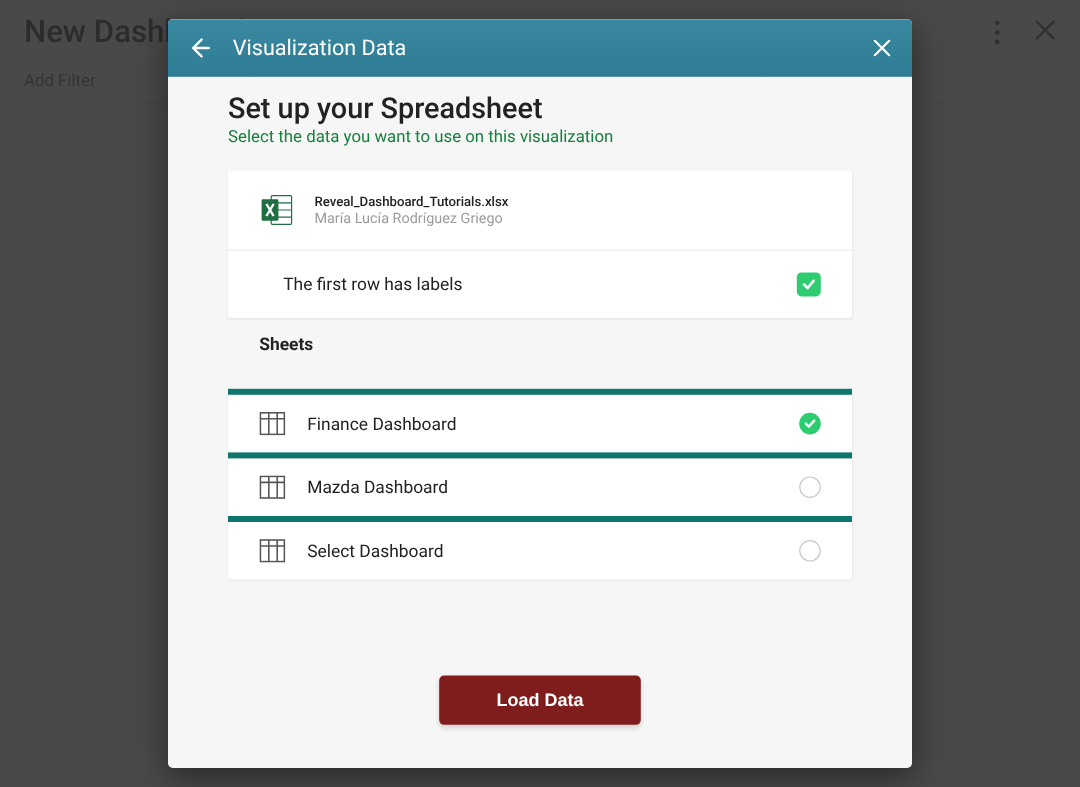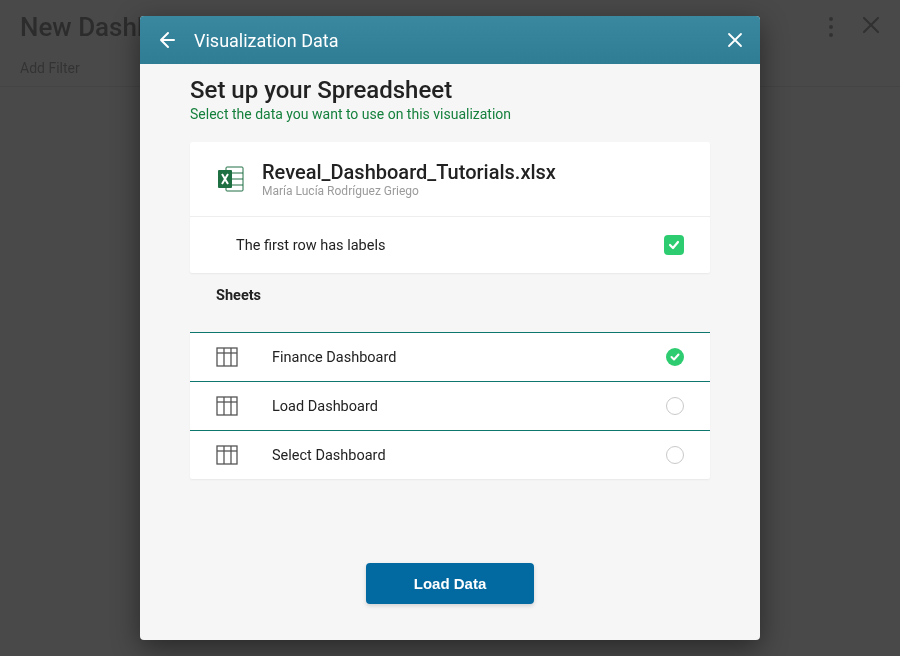--- a/index.html
+++ b/index.html
@@ -60,53 +60,53 @@
     border-radius: 2px;
     margin-top: 20px;
     box-shadow: 0 1px 2px rgba(0,0,0,0.06);
   }
 
   .file-row {
     display: flex; align-items: center; gap: 16px;
     padding: 18px 26px;
     border-bottom: 1px solid #eee;
   }
-  .file-name { font-size: 20px; color: #222; font-weight: 500; }
+  .file-name { font-size: 11px; color: #222; font-weight: 500; }
   .file-owner { font-size: 12px; color: #9b9b9b; }
 
   .label-row {
     display: flex; align-items: center; justify-content: space-between;
     padding: 18px 26px;
   }
   .label-row .txt { font-size: 14.5px; color: #222; margin-left: 20px; }
 
   .sheets-title { font-size: 14.5px; font-weight: 700; padding: 14px 26px 8px; color: #222; }
 
   .sheet-item {
-    display: flex; align-items: center; gap: 34px;
+    display: flex; align-items: center; gap: 18px;
     padding: 14px 26px;
-    border-top: 1px solid #0f766e;
+    border-top: 5px solid #0f766e;
     cursor: pointer;
   }
   .sheet-item .name { flex: 1; font-size: 14.5px; color: #222; }
   .radio-empty {
     width: 18px; height: 18px; border-radius: 50%;
     border: 1.5px solid #c9c9c9;
   }
   .radio-check {
     width: 18px; height: 18px; border-radius: 50%;
     background: #2ecc71; display: flex; align-items: center; justify-content: center;
   }
 
   .modal-footer {
     padding: 30px 0 36px;
     display: flex; justify-content: center;
   }
   .load-btn {
-    background: #0369a1;
+    background: #7f1d1d;
     color: #fff;
     font-size: 15px; font-weight: 600;
     border: none; border-radius: 4px;
     padding: 12px 48px;
     box-shadow: 0 2px 4px rgba(0,0,0,0.15);
     cursor: pointer;
     margin-top: 39px;
   }
 
   .chk-box {
@@ -208,21 +208,21 @@
         </div>
         <div class="sheet-item">
           <span>
             <svg width="22" height="20" viewBox="0 0 22 20">
               <rect x="1" y="1" width="20" height="18" fill="none" stroke="#555" stroke-width="1.3"></rect>
               <line x1="1" y1="6" x2="21" y2="6" stroke="#555" stroke-width="1.3"></line>
               <line x1="8" y1="1" x2="8" y2="19" stroke="#555" stroke-width="1.3"></line>
               <line x1="15" y1="1" x2="15" y2="19" stroke="#555" stroke-width="1.3"></line>
             </svg>
           </span>
-          <span class="name">Load Dashboard</span>
+          <span class="name">Mazda Dashboard</span>
           <span class="radio-empty"></span>
         </div>
         <div class="sheet-item">
           <span>
             <svg width="22" height="20" viewBox="0 0 22 20">
               <rect x="1" y="1" width="20" height="18" fill="none" stroke="#555" stroke-width="1.3"></rect>
               <line x1="1" y1="6" x2="21" y2="6" stroke="#555" stroke-width="1.3"></line>
               <line x1="8" y1="1" x2="8" y2="19" stroke="#555" stroke-width="1.3"></line>
               <line x1="15" y1="1" x2="15" y2="19" stroke="#555" stroke-width="1.3"></line>
             </svg>

